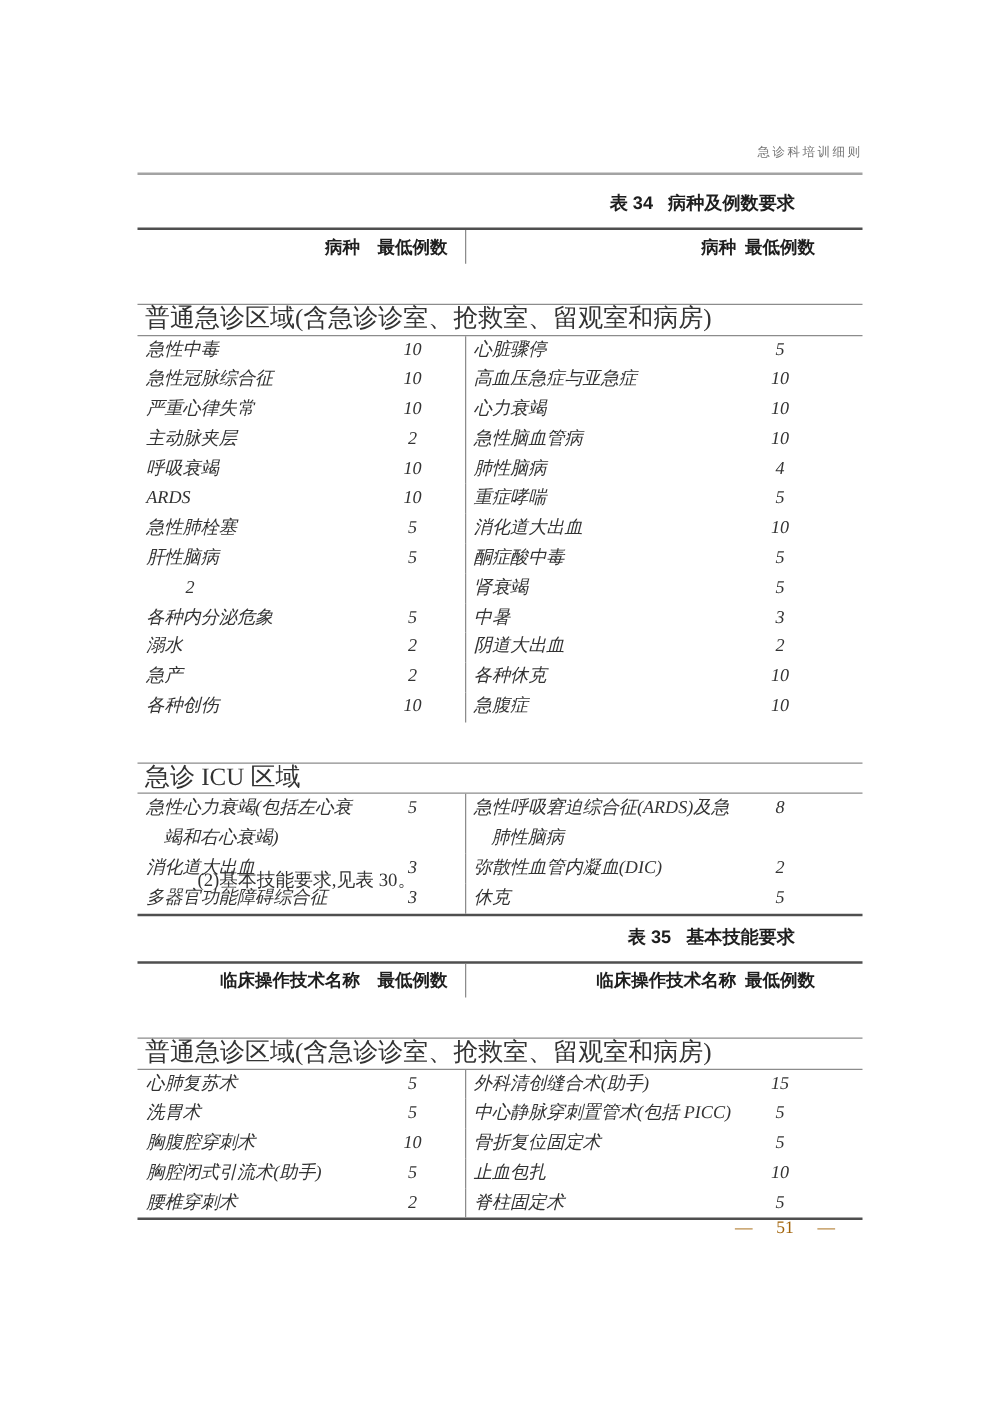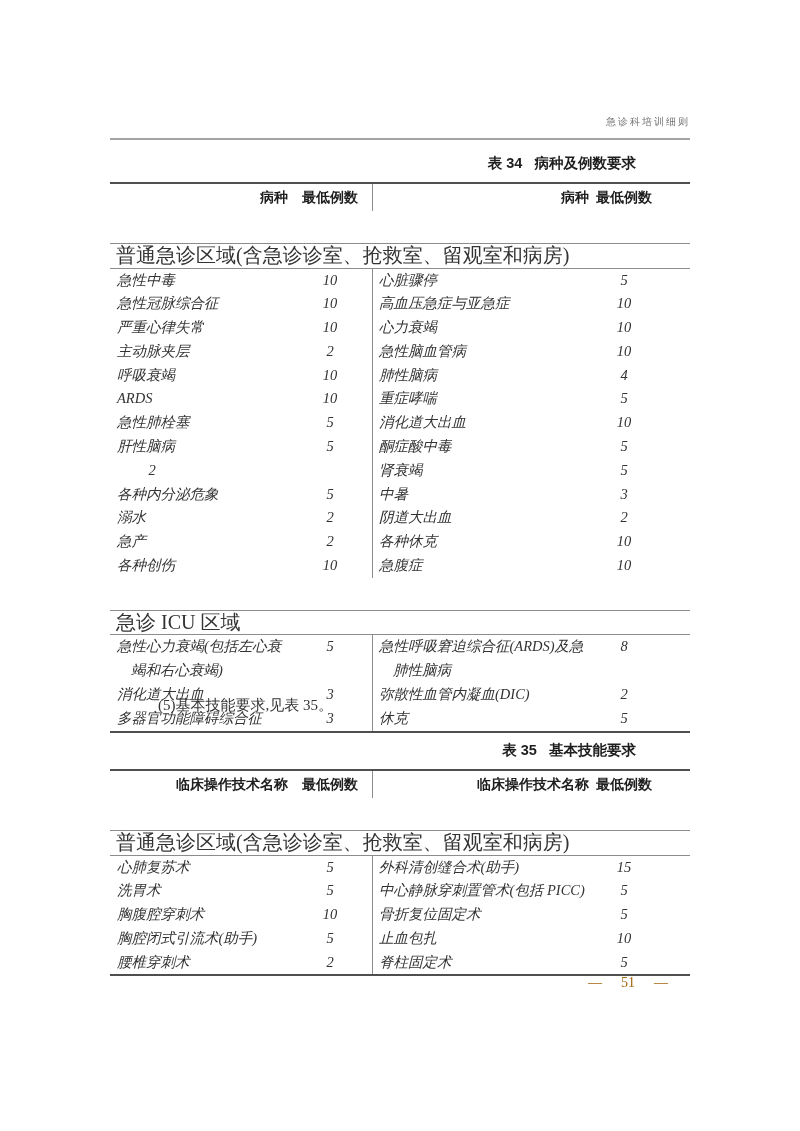--- a/index.html
+++ b/index.html
@@ -316,21 +316,21 @@
           <div class="half half-right">
             <div class="cell-name">
               <div class="nm-line">休克</div>
             </div>
             <div class="cell-num">5</div>
           </div>
         </div>
       </div>
     </section>
 
-  <p class="body-paragraph">(5)基本技能要求,见表 35。</p>
+  <p class="body-paragraph">(2)基本技能要求,见表 30。</p>
 
   <section class="table-block" id="table35">
       <div class="tbl-title">表 35   基本技能要求</div>
       <div class="tbl">
         <div class="row hdr-row">
           <div class="half half-left">
             <div class="cell-name">临床操作技术名称</div>
             <div class="cell-num">最低例数</div>
           </div>
           <div class="half half-right">

